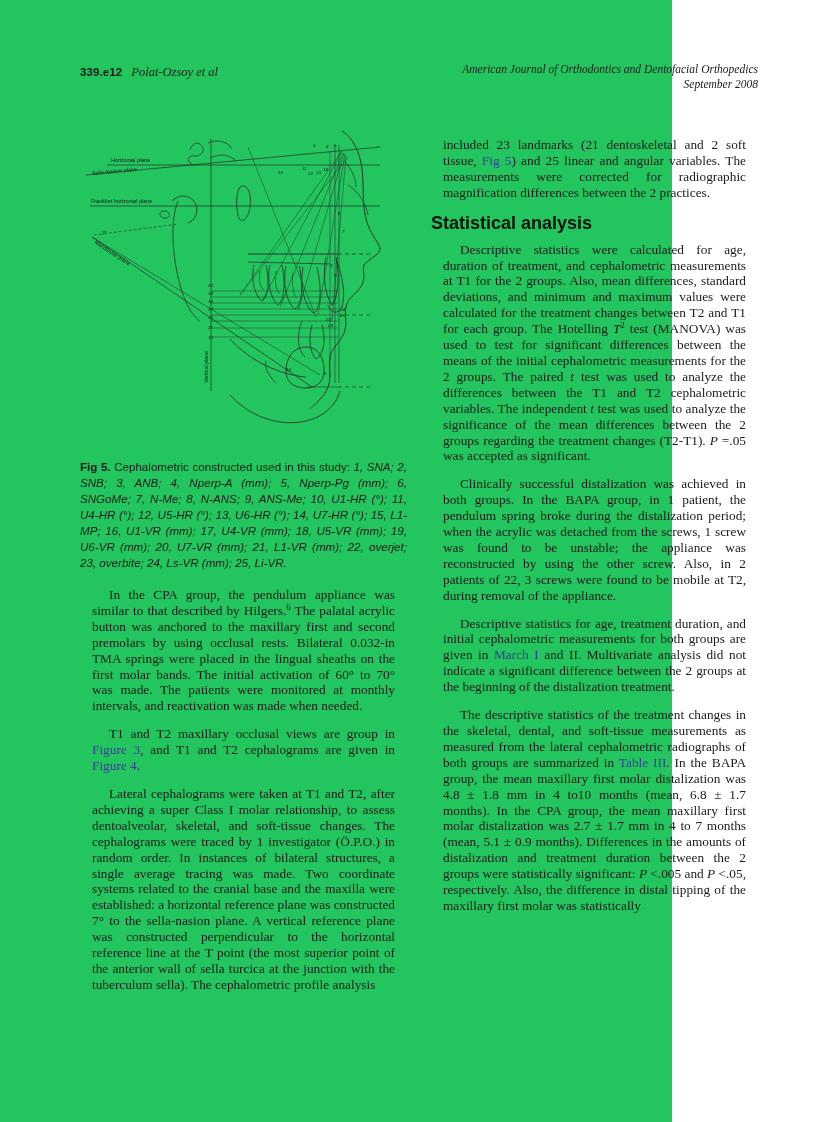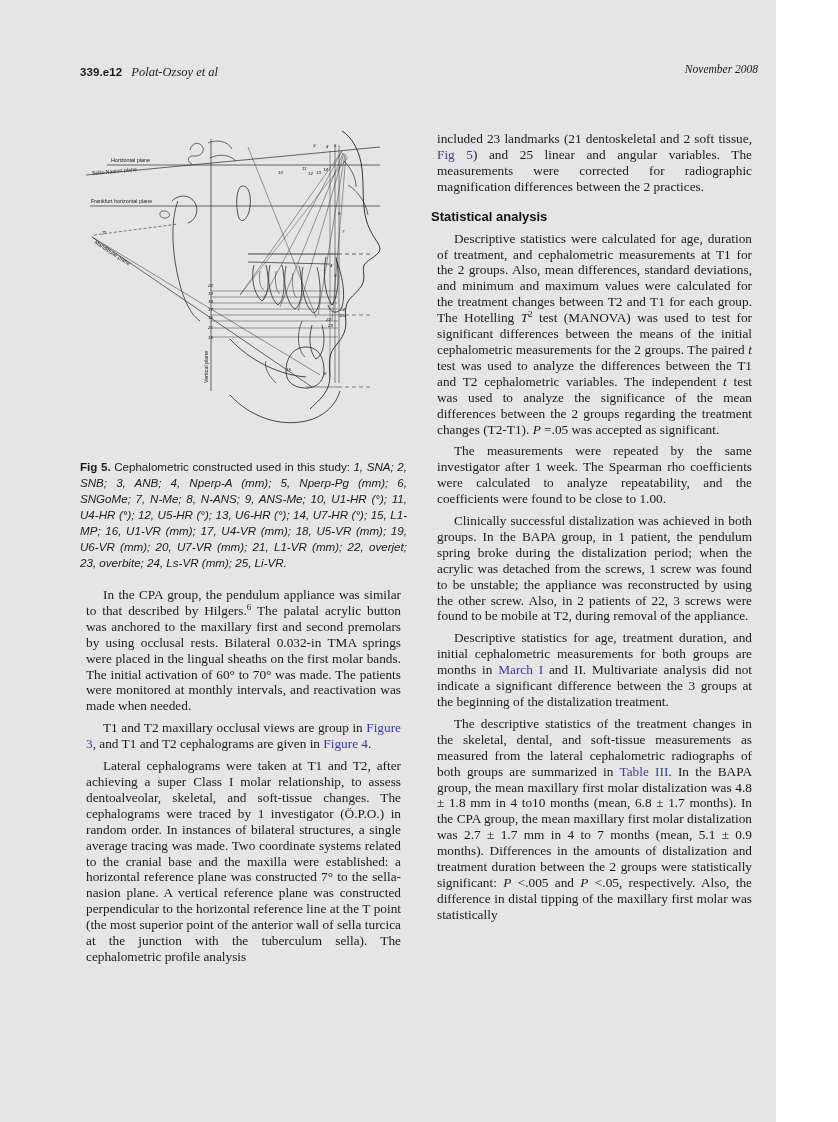--- a/index.html
+++ b/index.html
@@ -11,23 +11,23 @@
     width: 838px;
     height: 1122px;
     position: relative;
     font-family: "Liberation Serif", serif;
     color: #1a1a1a;
     overflow: hidden;
   }
   .page {
     position: absolute;
     left: 0; top: 0;
-    width: 776px;
+    width: 672px;
     height: 1122px;
-    background: #e5e5e5;
+    background: #22c55e;
   }
 
   
   .runhead {
     position: absolute;
     left: 80px;
     top: 62px;
     width: 678px;
     height: 40px;
   }
@@ -89,55 +89,56 @@
     font-weight: bold;
     font-size: 11.6px;
   }
   .fig-caption .capbody {
     font-family: "Liberation Sans", sans-serif;
     font-size: 11.6px;
   }
 
   
   p.body {
-    margin: 6px;
+    margin: 12px;
     font-size: 13.3px;
     line-height: 15.9px;
     text-align: justify;
     text-justify: inter-word;
     text-indent: 17px;
     hyphens: none;
   }
   p.body.cont { text-indent: 0; }
 
   h2.section {
     font-family: "Liberation Sans", sans-serif;
     font-weight: bold;
-    font-size: 13px;
+    font-size: 18px;
     margin: 15px 0 7px 0;
     line-height: 14px;
     color: #111;
   }
   h2.section.caps { letter-spacing: 0.2px; }
 
   .xref { color: #3b3b9c; }
   .it { font-style: italic; }
   sup { font-size: 0.68em; vertical-align: super; line-height: 0; }
 </style>
 </head>
 <body>
 
 <div class="page">
 
   <div class="runhead">
     <div class="runhead-left">
       <span class="folio">339.e12</span><span class="authors">Polat-Ozsoy et al</span>
     </div>
     <div class="runhead-right">
-      <div>November 2008</div>
+      <div>American Journal of Orthodontics and Dentofacial Orthopedics</div>
+      <div>September 2008</div>
     </div>
   </div>
 
   <div class="col col-left">
 
     <div class="figure-box">
       <svg width="327" height="322" viewBox="0 0 327 322" xmlns="http://www.w3.org/2000/svg">
         <g fill="none" stroke="#2b2b2b" stroke-width="0.7">
 
           <line x1="27" y1="40" x2="300" y2="40"></line>
@@ -266,23 +267,22 @@
   </div>
 
   <div class="col col-right">
 
     <p class="body cont"><span>included 23 landmarks (21 dentoskeletal and 2 soft tissue, </span><span class="xref">Fig 5</span><span>) and 25 linear and angular variables. The measurements were corrected for radiographic magnification differences between the 2 practices.</span></p>
 
     <h2 class="section">Statistical analysis</h2>
 
     <p class="body"><span>Descriptive statistics were calculated for age, duration of treatment, and cephalometric measurements at T1 for the 2 groups. Also, mean differences, standard deviations, and minimum and maximum values were calculated for the treatment changes between T2 and T1 for each group. The Hotelling </span><span class="it">T</span><sup>2</sup><span> test (MANOVA) was used to test for significant differences between the means of the initial cephalometric measurements for the 2 groups. The paired </span><span class="it">t</span><span> test was used to analyze the differences between the T1 and T2 cephalometric variables. The independent </span><span class="it">t</span><span> test was used to analyze the significance of the mean differences between the 2 groups regarding the treatment changes (T2-T1). </span><span class="it">P</span><span> =.05 was accepted as significant.</span></p>
 
-    <p class="body">The measurements were repeated by the same investigator after 1 week. The Spearman rho coefficients were calculated to analyze repeatability, and the coefficients were found to be close to 1.00.</p>
 
 
     <p class="body">Clinically successful distalization was achieved in both groups. In the BAPA group, in 1 patient, the pendulum spring broke during the distalization period; when the acrylic was detached from the screws, 1 screw was found to be unstable; the appliance was reconstructed by using the other screw. Also, in 2 patients of 22, 3 screws were found to be mobile at T2, during removal of the appliance.</p>
 
-    <p class="body"><span>Descriptive statistics for age, treatment duration, and initial cephalometric measurements for both groups are months in </span><span class="xref">March I</span><span> and II. Multivariate analysis did not indicate a significant difference between the 3 groups at the beginning of the distalization treatment.</span></p>
+    <p class="body"><span>Descriptive statistics for age, treatment duration, and initial cephalometric measurements for both groups are given in </span><span class="xref">March I</span><span> and II. Multivariate analysis did not indicate a significant difference between the 2 groups at the beginning of the distalization treatment.</span></p>
 
     <p class="body"><span>The descriptive statistics of the treatment changes in the skeletal, dental, and soft-tissue measurements as measured from the lateral cephalometric radiographs of both groups are summarized in </span><span class="xref">Table III</span><span>. In the BAPA group, the mean maxillary first molar distalization was 4.8 ± 1.8 mm in 4 to10 months (mean, 6.8 ± 1.7 months). In the CPA group, the mean maxillary first molar distalization was 2.7 ± 1.7 mm in 4 to 7 months (mean, 5.1 ± 0.9 months). Differences in the amounts of distalization and treatment duration between the 2 groups were statistically significant: </span><span class="it">P</span><span> &lt;.005 and </span><span class="it">P</span><span> &lt;.05, respectively. Also, the difference in distal tipping of the maxillary first molar was statistically</span></p>
   </div>
 
 </div>
 
 </body></html>

